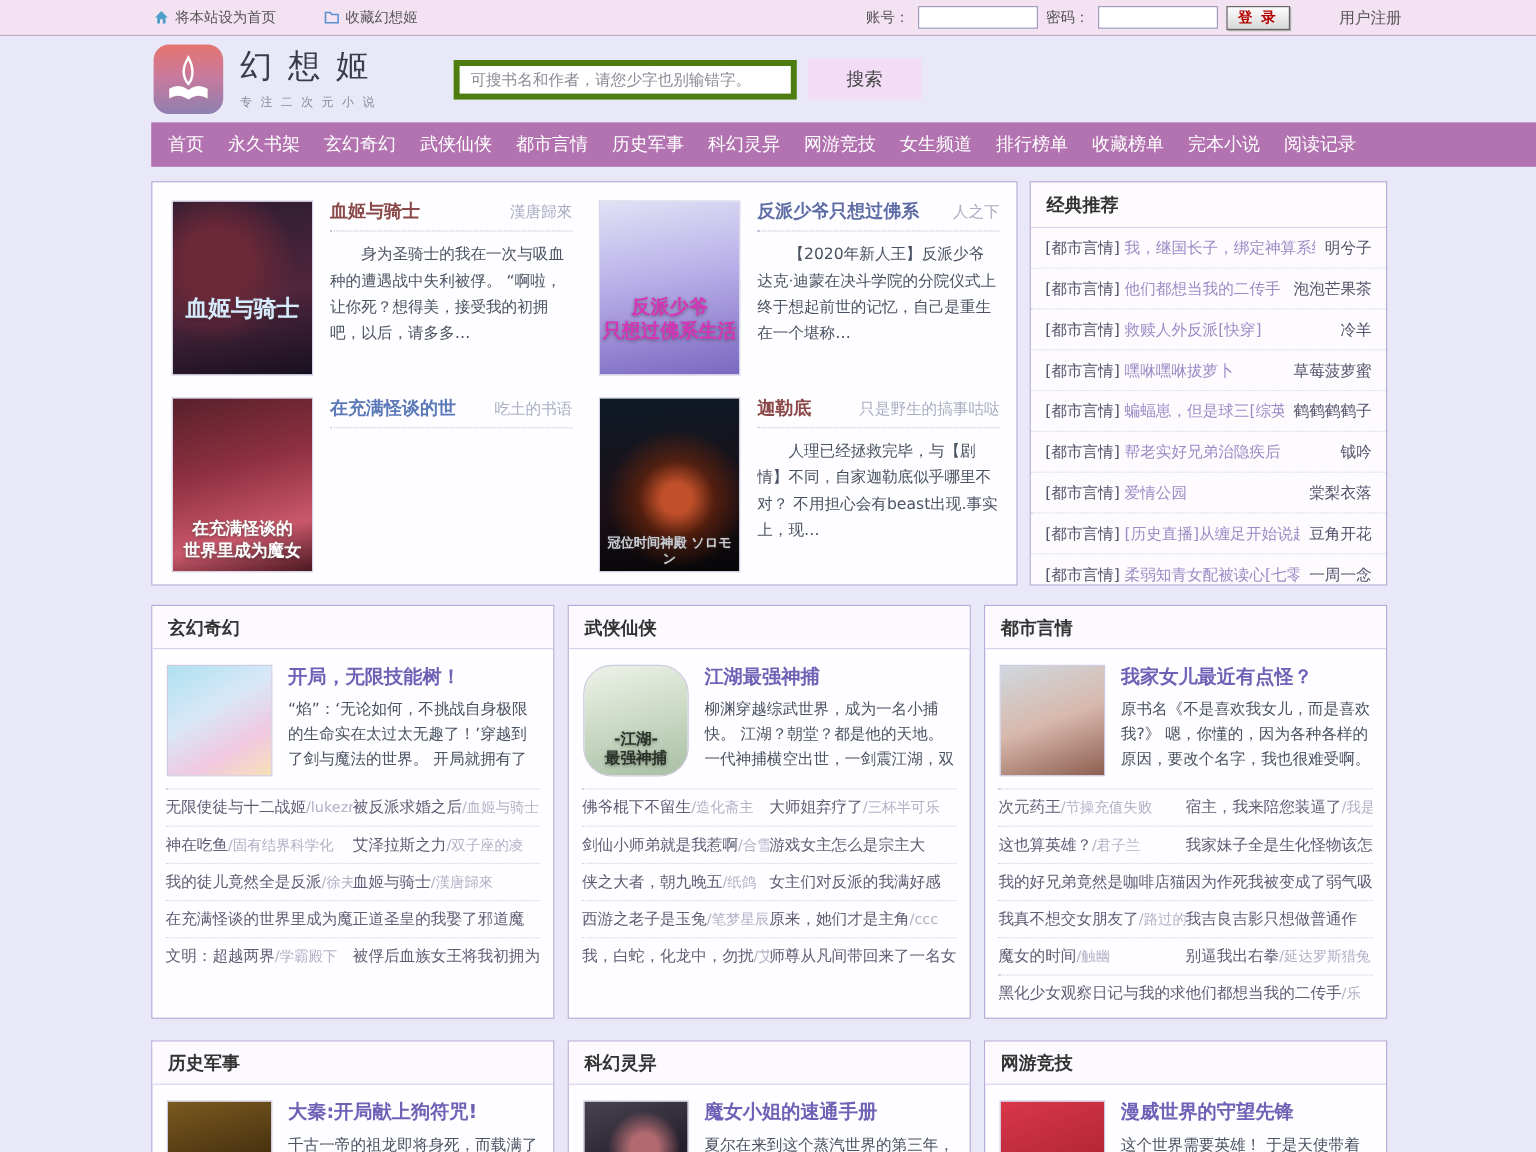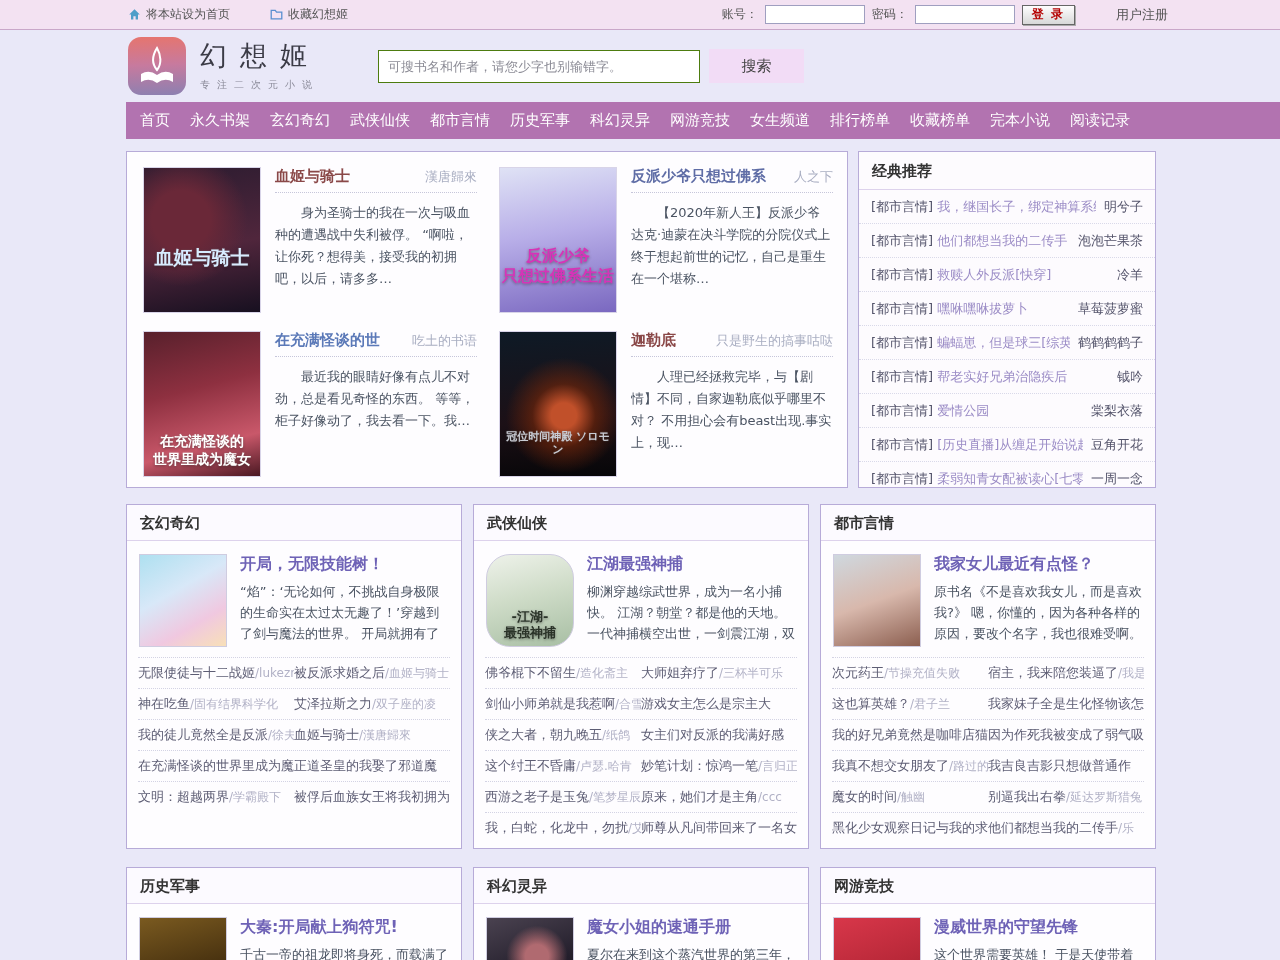--- a/index.html
+++ b/index.html
@@ -16,21 +16,21 @@
   .register { margin-left:34px; color:#555; font-size:13px; }
   .icon svg { display:block; }
 
   
   .header { height:72px; display:flex; align-items:center; padding:0 128px; }
   .logo-box { width:58px; height:58px; border-radius:13px; background:linear-gradient(178deg,#e6756e 0%,#c77a9e 48%,#8c80b1 100%); display:flex; align-items:center; justify-content:center; flex:none; }
   .logo-txt { margin-left:14px; }
   .site-name { font-size:27px; color:#3b3b46; letter-spacing:13px; line-height:1.2; }
   .tagline { font-size:10px; color:#8a8a98; letter-spacing:7px; margin-top:5px; }
   .search-wrap { margin-left:58px; display:flex; align-items:center; }
-  .search-input { width:322px; height:33px; border:1px solid #4d7c0f; background:#fff; padding:0 9px; font-size:13px; color:#333; }
+  .search-input { width:286px; height:33px; border:5px solid #4d7c0f; background:#fff; padding:0 9px; font-size:13px; color:#333; }
   .search-input::placeholder { color:#8c8c96; }
   .search-btn { width:95px; height:34px; margin-left:9px; border:none; background:#f2dcf6; color:#444; font-size:15px; cursor:pointer; }
 
   
   .nav { width:1216px; margin:0 0 0 126px; height:37px; background:#b273b0; display:flex; align-items:center; padding:0 4px; }
   .nav a { color:#fff; font-size:15px; line-height:37px; padding:0 10px; white-space:nowrap; }
 
   
   .main { width:1030px; margin:12px 0 0 126px; }
   .row1 { display:flex; gap:10px; height:337px; }
@@ -179,27 +179,26 @@
         <div class="fbook">
           <a class="fcover" style="background: linear-gradient(165deg, rgb(88, 32, 44) 0%, rgb(142, 48, 64) 40%, rgb(201, 88, 106) 75%, rgb(74, 24, 34) 100%);">
             <span class="cover-label" style="color: rgb(255, 255, 255); font-size: 14px; bottom: 8px;">在充满怪谈的
 世界里成为魔女</span>
           </a>
           <div class="ftext">
             <div class="ftitle-row">
               <a class="ftitle" style="color: rgb(91, 121, 184); font-family: Liberation Mono, monospace;">在充满怪谈的世</a>
               <span class="fauthor">吃土的书语</span>
             </div>
-            <p class="fdesc">最近我的眼睛好像有点儿不对劲，总是看见奇怪的东西。 等等，柜子好像动了，我去看一下。我…</p>
           </div>
         </div>
 
         <div class="fbook">
           <a class="fcover" style="background: radial-gradient(circle at 55% 58%, rgb(193, 80, 42) 0px, rgb(193, 80, 42) 12%, rgba(120, 40, 10, 0.6) 30%, rgba(0, 0, 0, 0) 55%), linear-gradient(175deg, rgb(14, 26, 38) 0%, rgb(28, 16, 22) 60%, rgb(6, 6, 8) 100%);">
-            <span class="cover-label" style="color: rgb(201, 204, 212); font-size: 11px; bottom: 19px;">冠位时间神殿 ソロモン</span>
+            <span class="cover-label" style="color: rgb(201, 204, 212); font-size: 11px; bottom: 3px;">冠位时间神殿 ソロモン</span>
           </a>
           <div class="ftext">
             <div class="ftitle-row">
               <a class="ftitle" style="color: rgb(138, 72, 72);">迦勒底</a>
               <span class="fauthor">只是野生的搞事咕哒</span>
             </div>
             <p class="fdesc">人理已经拯救完毕，与【剧情】不同，自家迦勒底似乎哪里不对？ 不用担心会有beast出现.事实上，现…</p>
           </div>
         </div>
       </div>
@@ -330,24 +329,20 @@
             <div class="plist-row">
               <a class="plist-cell"><span class="pl-t">剑仙小师弟就是我惹啊</span><span class="pl-a">/合雪</span></a>
               <a class="plist-cell"><span class="pl-t">游戏女主怎么是宗主大</span><span class="pl-a"></span></a>
             </div>
 
             <div class="plist-row">
               <a class="plist-cell"><span class="pl-t">侠之大者，朝九晚五</span><span class="pl-a">/纸鸽</span></a>
               <a class="plist-cell"><span class="pl-t">女主们对反派的我满好感</span><span class="pl-a"></span></a>
             </div>
 
-            <div class="plist-row">
-              <a class="plist-cell"><span class="pl-t">这个纣王不昏庸</span><span class="pl-a">/卢瑟.哈肯</span></a>
-              <a class="plist-cell"><span class="pl-t">妙笔计划：惊鸿一笔</span><span class="pl-a">/言归正</span></a>
-            </div>
 
             <div class="plist-row">
               <a class="plist-cell"><span class="pl-t">西游之老子是玉兔</span><span class="pl-a">/笔梦星辰</span></a>
               <a class="plist-cell"><span class="pl-t">原来，她们才是主角</span><span class="pl-a">/ccc</span></a>
             </div>
 
             <div class="plist-row">
               <a class="plist-cell"><span class="pl-t">我，白蛇，化龙中，勿扰</span><span class="pl-a">/艾</span></a>
               <a class="plist-cell"><span class="pl-t">师尊从凡间带回来了一名女</span><span class="pl-a"></span></a>
             </div>

